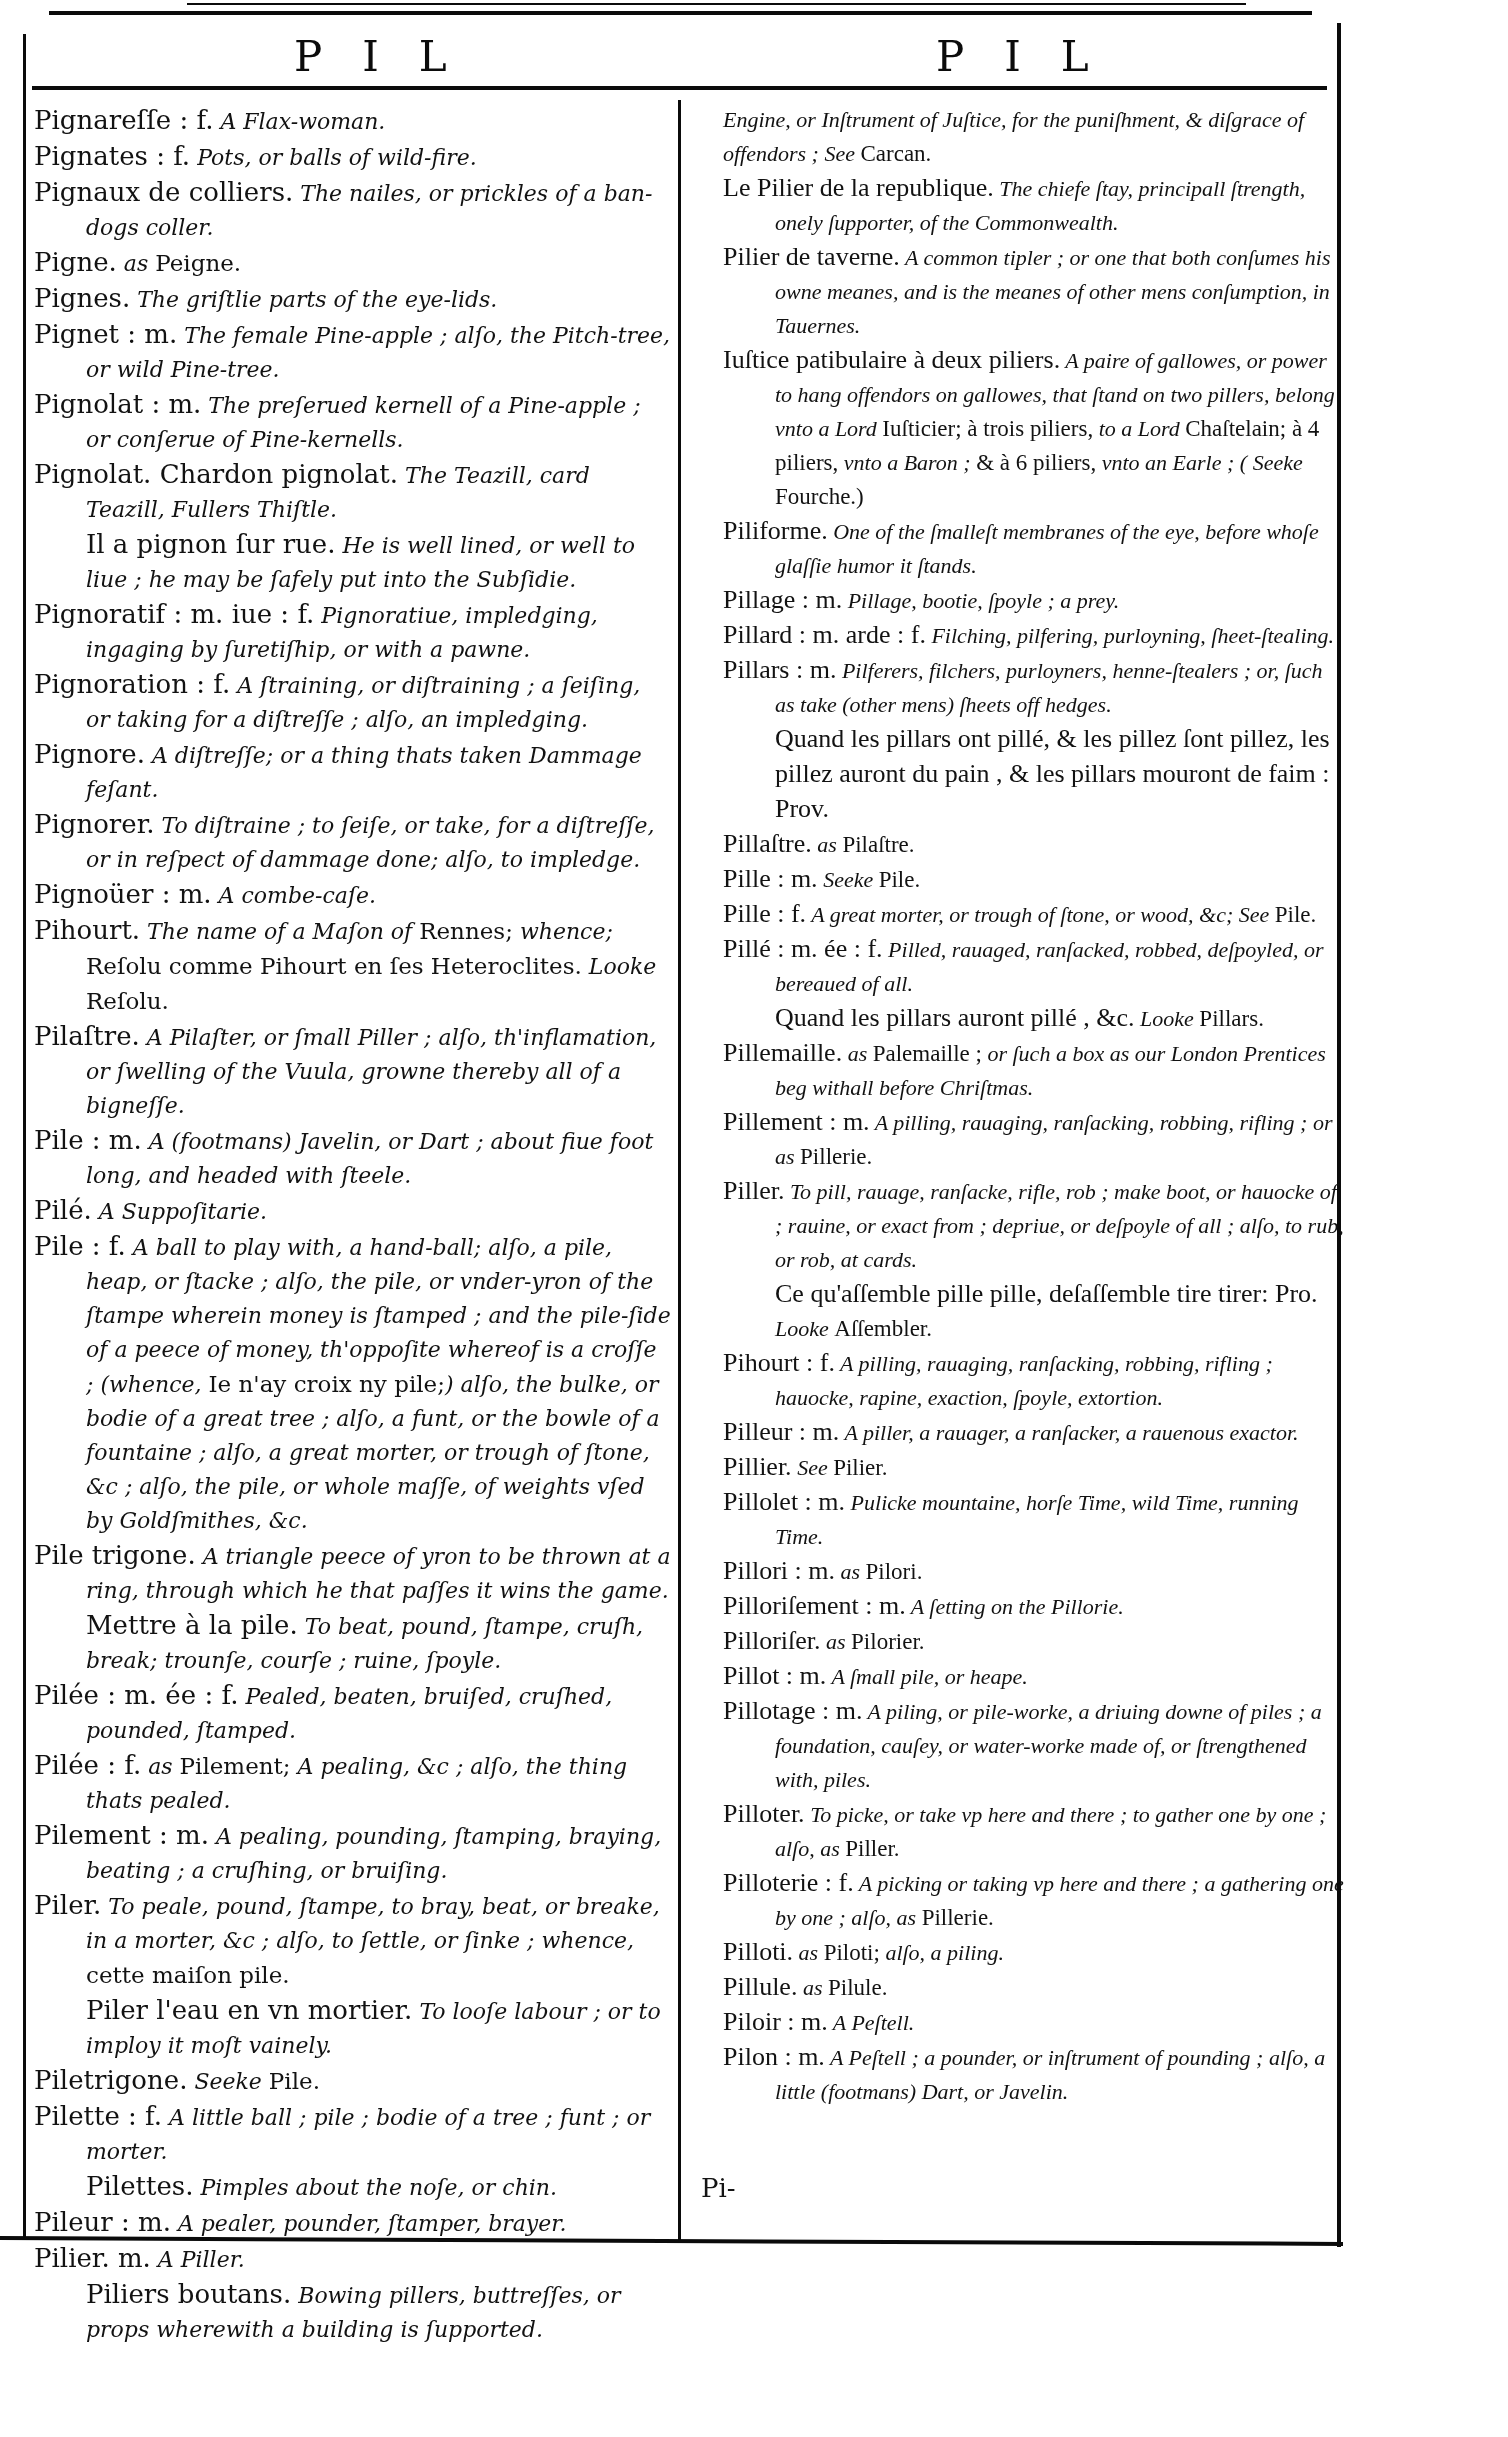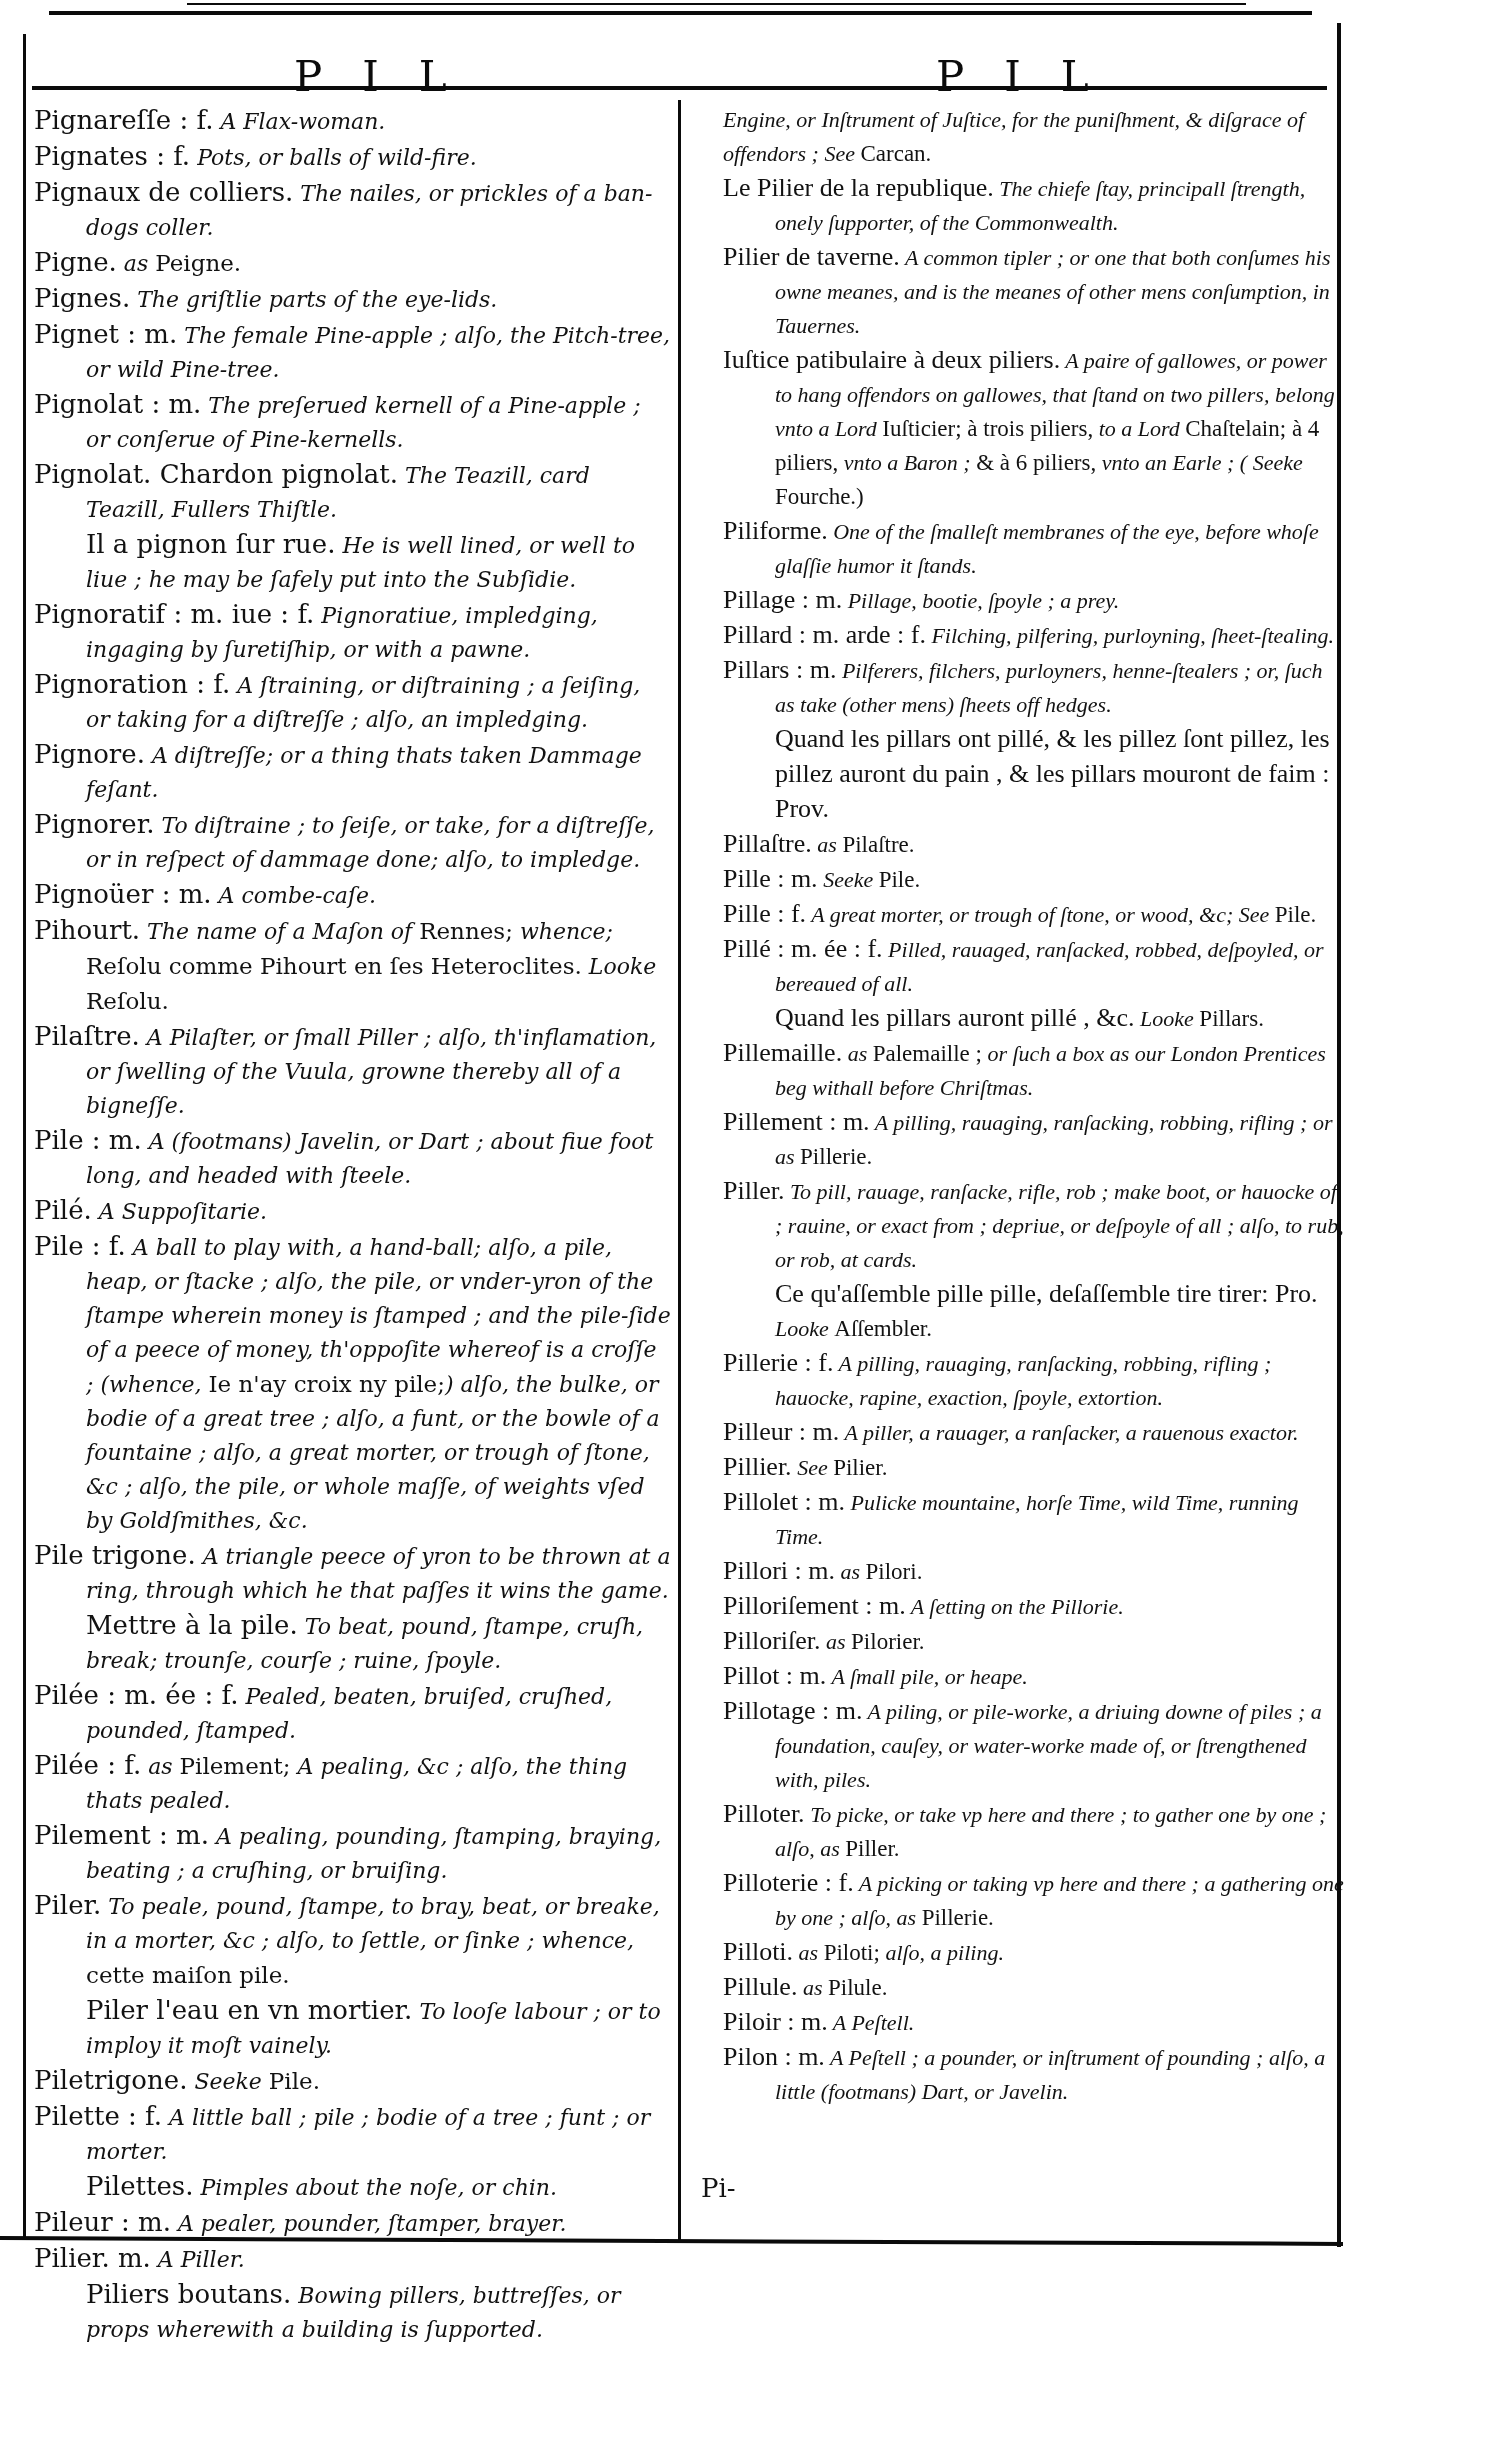--- a/index.html
+++ b/index.html
@@ -4,21 +4,21 @@
 <style>
   html,body{margin:0;padding:0;}
   body{
     width:1508px;height:2438px;position:relative;background:#ffffff;
     font-family:"DejaVu Serif","Liberation Serif",serif;color:#101010;
     overflow:hidden;
   }
   .rule{position:absolute;background:#0b0b0b;}
   .hdr{
     position:absolute;top:32px;font-size:42px;letter-spacing:13.3px;
-    font-weight:normal;color:#0b0b0b;white-space:nowrap;margin-top:20px;
+    font-weight:normal;color:#0b0b0b;white-space:nowrap;
   }
   .col{position:absolute;top:103px;}
   .col-left{left:34px;width:637px;}
   .col-right{left:723px;width:621px;font-family:Liberation Serif, serif;}
   .entry{
     margin:0;padding-left:52px;text-indent:-52px;
     font-size:22px;line-height:34px;color:#121212;
   }
   .entry.sub{text-indent:0;}
   .entry.cont{padding-left:0;text-indent:0;}
@@ -90,21 +90,21 @@
     <p class="entry sub"><span class="seg-h">Quand les pillars ont pillé, &amp; les pillez ſont pillez, les pillez auront du pain , &amp; les pillars mouront de faim : Prov.</span></p>
     <p class="entry"><span class="seg-h">Pillaſtre.</span><span class="seg-i"> as </span><span class="seg-r">Pilaſtre.</span></p>
     <p class="entry"><span class="seg-h">Pille : m.</span><span class="seg-i"> Seeke </span><span class="seg-r">Pile.</span></p>
     <p class="entry"><span class="seg-h">Pille : f.</span><span class="seg-i"> A great morter, or trough of ſtone, or wood, &amp;c; See </span><span class="seg-r">Pile.</span></p>
     <p class="entry"><span class="seg-h">Pillé : m. ée : f.</span><span class="seg-i"> Pilled, rauaged, ranſacked, robbed, deſpoyled, or bereaued of all.</span></p>
     <p class="entry sub"><span class="seg-h">Quand les pillars auront pillé , &amp;c.</span><span class="seg-i"> Looke </span><span class="seg-r">Pillars.</span></p>
     <p class="entry"><span class="seg-h">Pillemaille.</span><span class="seg-i"> as </span><span class="seg-r">Palemaille ;</span><span class="seg-i"> or ſuch a box as our London Prentices beg withall before Chriſtmas.</span></p>
     <p class="entry"><span class="seg-h">Pillement : m.</span><span class="seg-i"> A pilling, rauaging, ranſacking, robbing, rifling ; or as </span><span class="seg-r">Pillerie.</span></p>
     <p class="entry"><span class="seg-h">Piller.</span><span class="seg-i"> To pill, rauage, ranſacke, rifle, rob ; make boot, or hauocke of ; rauine, or exact from ; depriue, or deſpoyle of all ; alſo, to rub, or rob, at cards.</span></p>
     <p class="entry sub"><span class="seg-h">Ce qu'aſſemble pille pille, deſaſſemble tire tirer: Pro.</span><span class="seg-i"> Looke </span><span class="seg-r">Aſſembler.</span></p>
-    <p class="entry"><span class="seg-h">Pillerie : f.</span><span class="seg-i"> A pilling, rauaging, ranſacking, robbing, rifling ; hauocke, rapine, exaction, ſpoyle, extortion.</span></p>
+    <p class="entry"><span class="seg-h">Pihourt : f.</span><span class="seg-i"> A pilling, rauaging, ranſacking, robbing, rifling ; hauocke, rapine, exaction, ſpoyle, extortion.</span></p>
     <p class="entry"><span class="seg-h">Pilleur : m.</span><span class="seg-i"> A piller, a rauager, a ranſacker, a rauenous exactor.</span></p>
     <p class="entry"><span class="seg-h">Pillier.</span><span class="seg-i"> See </span><span class="seg-r">Pilier.</span></p>
     <p class="entry"><span class="seg-h">Pillolet : m.</span><span class="seg-i"> Pulicke mountaine, horſe Time, wild Time, running Time.</span></p>
     <p class="entry"><span class="seg-h">Pillori : m.</span><span class="seg-i"> as </span><span class="seg-r">Pilori.</span></p>
     <p class="entry"><span class="seg-h">Pilloriſement : m.</span><span class="seg-i"> A ſetting on the Pillorie.</span></p>
     <p class="entry"><span class="seg-h">Pilloriſer.</span><span class="seg-i"> as </span><span class="seg-r">Pilorier.</span></p>
     <p class="entry"><span class="seg-h">Pillot : m.</span><span class="seg-i"> A ſmall pile, or heape.</span></p>
     <p class="entry"><span class="seg-h">Pillotage : m.</span><span class="seg-i"> A piling, or pile-worke, a driuing downe of piles ; a foundation, cauſey, or water-worke made of, or ſtrengthened with, piles.</span></p>
     <p class="entry"><span class="seg-h">Pilloter.</span><span class="seg-i"> To picke, or take vp here and there ; to gather one by one ; alſo, as </span><span class="seg-r">Piller.</span></p>
     <p class="entry"><span class="seg-h">Pilloterie : f.</span><span class="seg-i"> A picking or taking vp here and there ; a gathering one by one ; alſo, as </span><span class="seg-r">Pillerie.</span></p>

